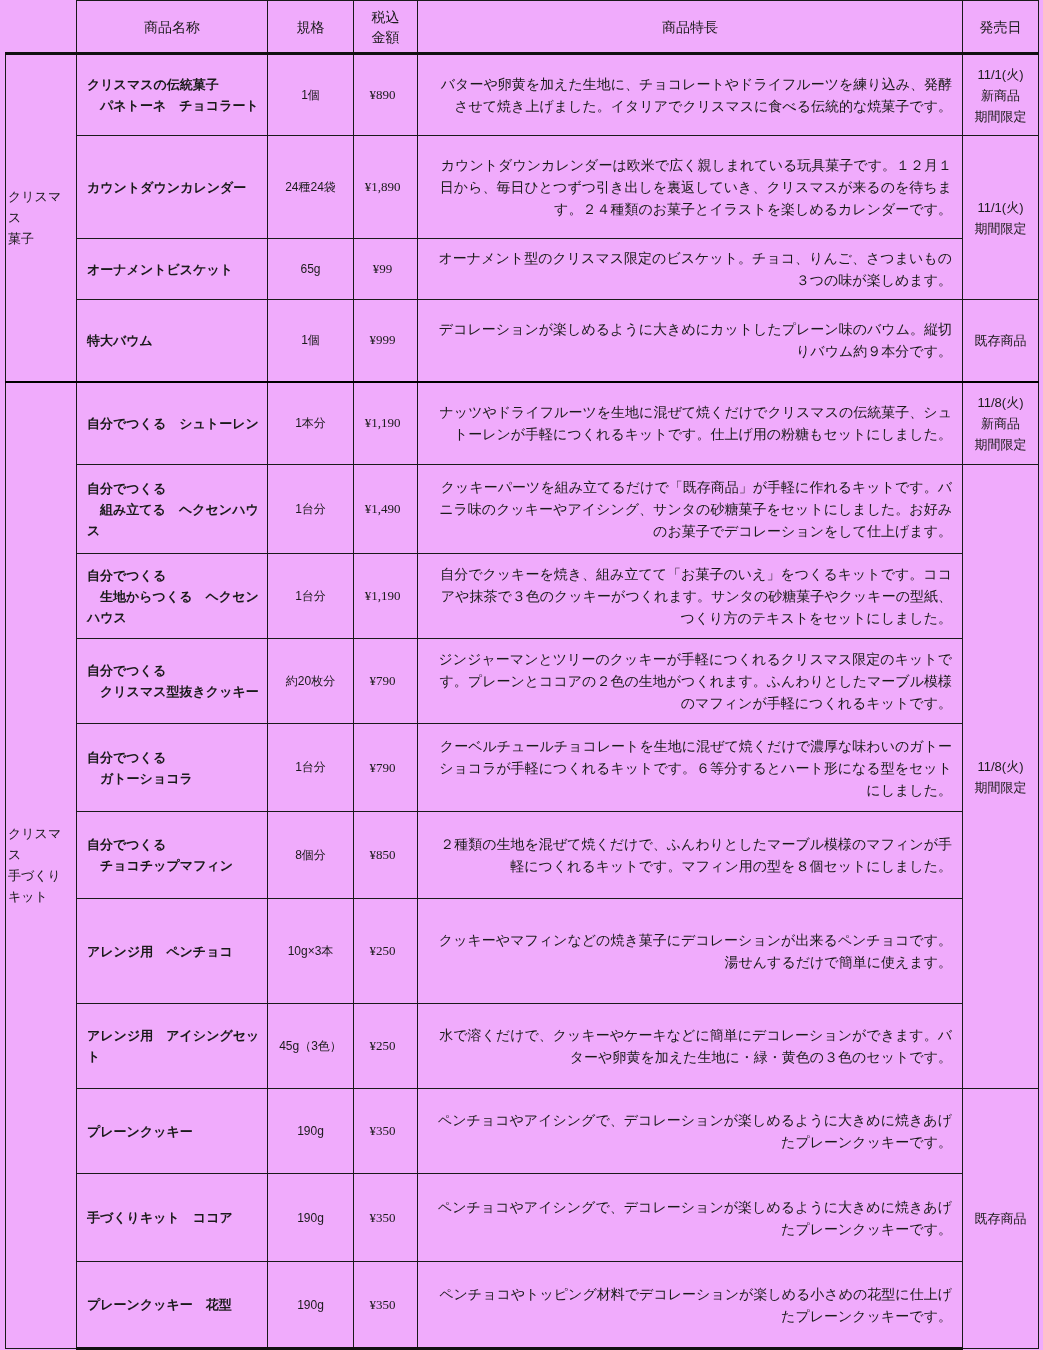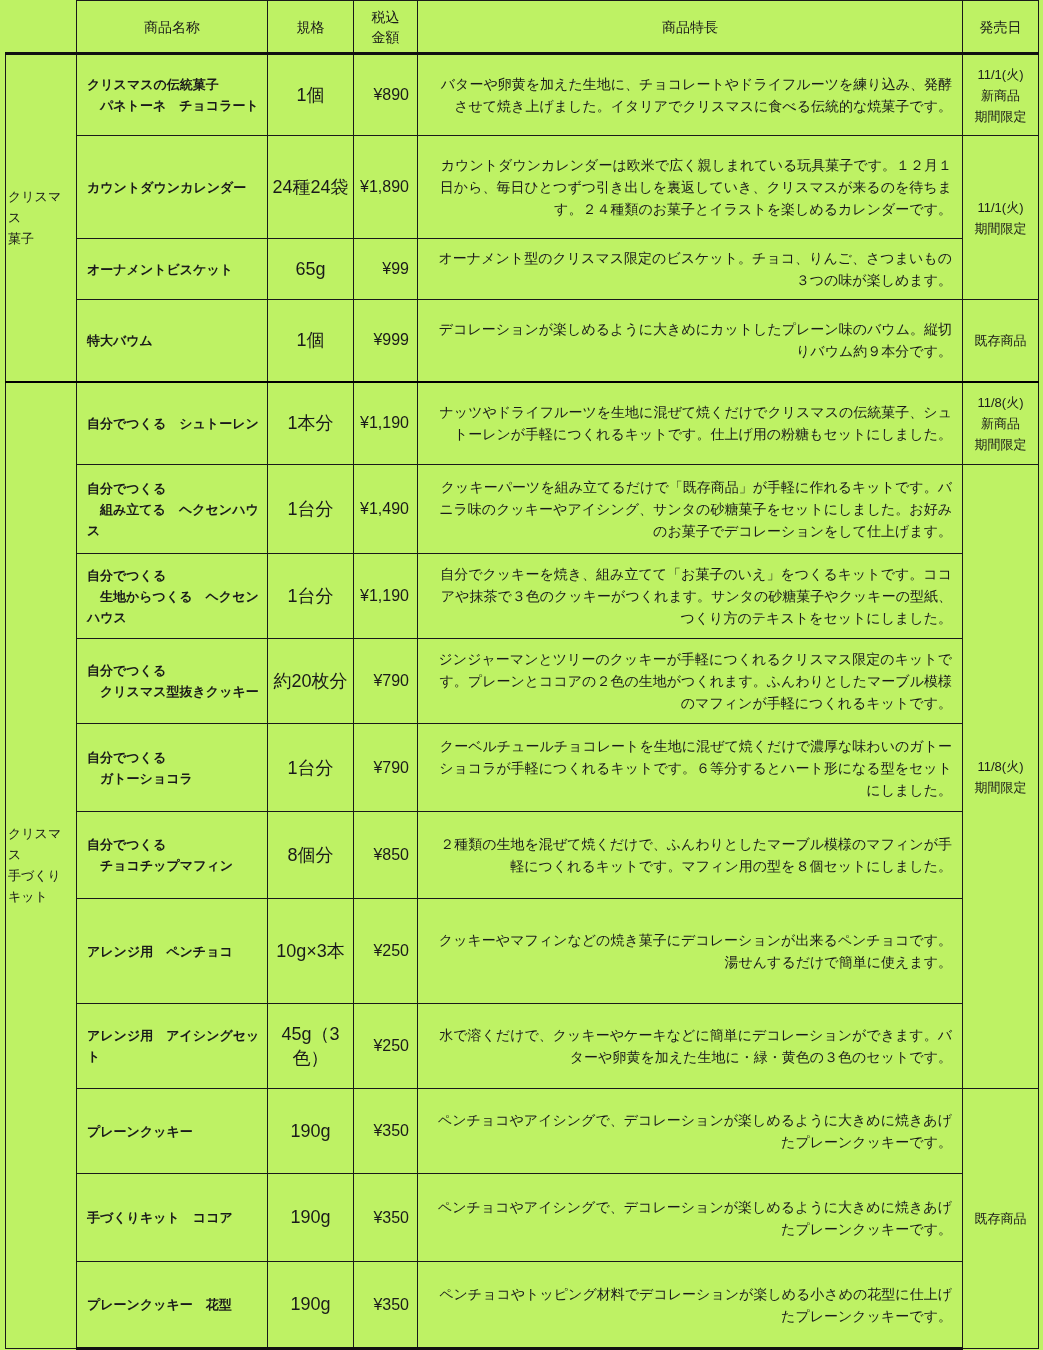--- a/index.html
+++ b/index.html
@@ -5,21 +5,21 @@
   html, body {
     margin: 0;
     padding: 0;
     background: #ffffff;
     font-family: "Liberation Sans", "DejaVu Sans", sans-serif;
     color: #1a1a1a;
   }
   .page {
     width: 1043px;
     height: 1350px;
-    background: #bef264;
+    background: #f0abfc;
     box-sizing: border-box;
     padding-left: 5px;
     padding-right: 5px;
   }
   table.product-table {
     border-collapse: collapse;
     table-layout: fixed;
     width: 1033px;
   }
   col.c-cat   { width: 71px;  }
@@ -58,28 +58,29 @@
   }
   td.name {
     font-size: 13px;
     text-align: left;
     padding: 6px 0 6px 10px;
     white-space: pre-line;
     line-height: 21px;
     font-weight: bold;
   }
   td.spec {
-    font-size: 18px;
+    font-size: 12px;
     text-align: center;
     padding: 0 2px;
   }
   td.price {
-    font-size: 16px;
-    text-align: right;
+    font-size: 13px;
+    text-align: center;
     padding: 0 8px 0 2px;
+    font-family: Liberation Serif, serif;
   }
   td.feat {
     font-size: 14px;
     text-align: right;
     padding: 8px 10px 8px 10px;
     line-height: 22px;
   }
   td.rel {
     font-size: 13px;
     text-align: center;

